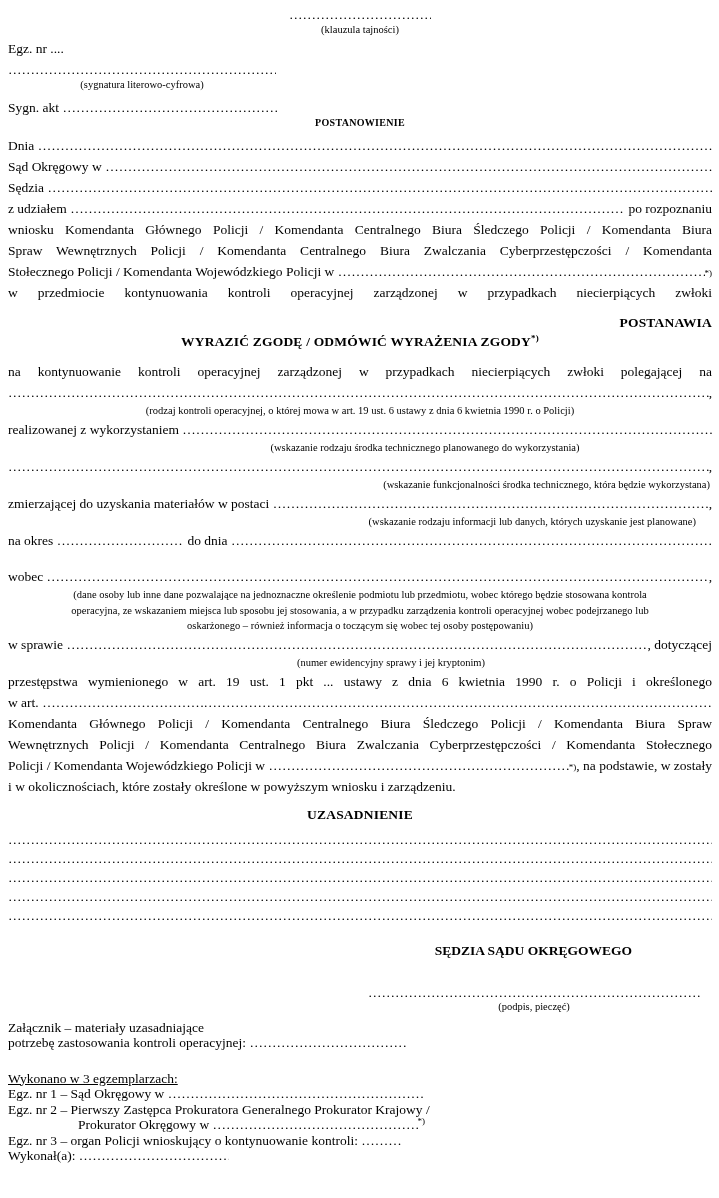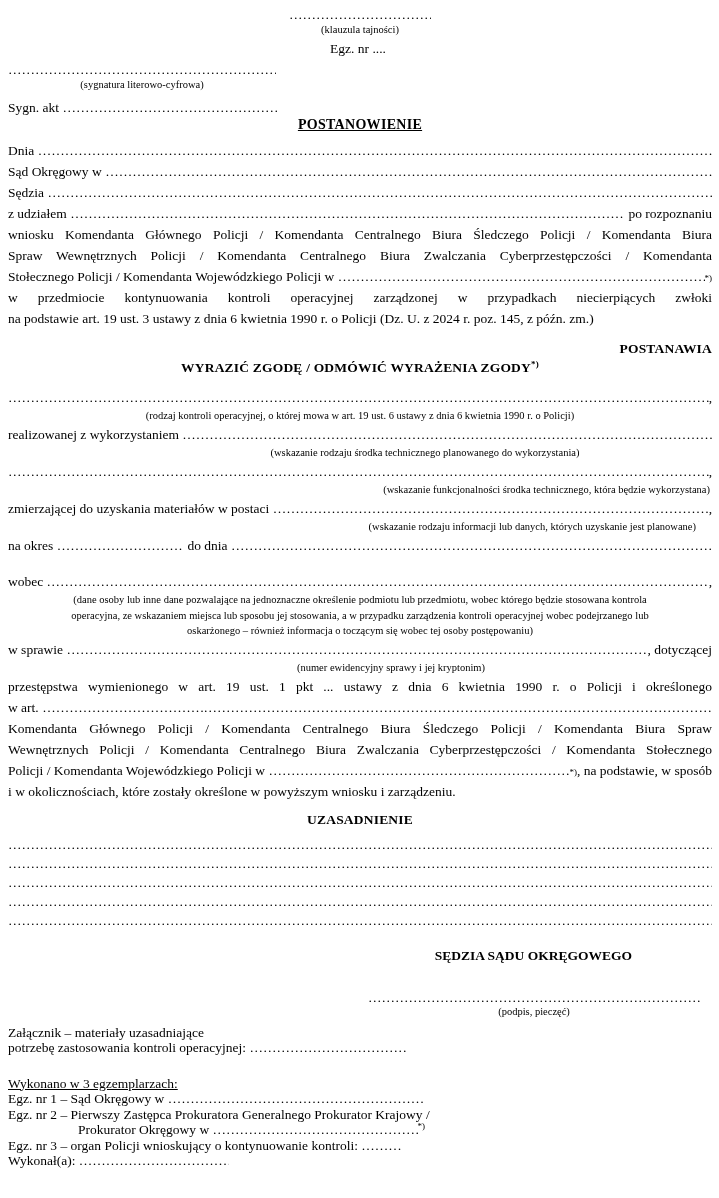--- a/index.html
+++ b/index.html
@@ -8,21 +8,21 @@
     width: 719px; height: 1198px;
     color: #000;
     font-family: "Liberation Serif", "DejaVu Serif", serif;
     font-size: 13.5px;
     overflow: hidden;
   }
   .doc { padding: 8px 7px 0 8px; width: 719px; }
 
   .row  { line-height: 21px; }
   .center { text-align: center; }
-  .right  { text-align: center; }
+  .right  { text-align: left; }
   .b { font-weight: bold; }
 
   
   .just { text-align: justify; text-align-last: justify; }
 
   
   .clip { white-space: nowrap; overflow: hidden; }
 
   
   .fl { display: flex; align-items: baseline; }
@@ -35,21 +35,21 @@
   .cap { font-size: 10.5px; line-height: 16px; }
   .cap-center { text-align: center; }
   .cap-device { text-align: center; margin-left: 130px; }
   .cap-right2 { text-align: right; padding-right: 2px; }
   .cap-right16 { text-align: right; padding-right: 16px; }
   .cap-person { text-align: center; padding: 0 52px; line-height: 15.5px; }
   .cap-case { text-align: center; margin-left: 62px; }
 
   sup.mark { font-size: 9px; line-height: 0; vertical-align: super; white-space: pre; }
 
-  .title { font-size: 14px; letter-spacing: .3px; text-decoration: underline; }
+  .title { font-size: 10px; letter-spacing: .3px; }
   .h-mid { font-size: 13.5px; line-height: 19px; letter-spacing: .2px; }
 
   .class-dots { width: 142px; margin: 0 auto; line-height: 14px; }
   .copy-no { line-height: 18px; margin-top: 2px; padding-right: 4px; }
   .sig-block { width: 268px; margin-top: 5px; }
   .sig-block .dots { line-height: 14px; }
   .case-row { margin-top: 6px; line-height: 18px; }
 
   .opening { margin-top: 7px; }
   .h-postanawia { margin-top: 10px; text-align: right; }
@@ -111,27 +111,27 @@
         <span class="tail"> po rozpoznaniu</span>
       </div>
     <div class="row just">wniosku Komendanta Głównego Policji / Komendanta Centralnego Biura Śledczego Policji / Komendanta Biura</div>
     <div class="row just">Spraw Wewnętrznych Policji / Komendanta Centralnego Biura Zwalczania Cyberprzestępczości / Komendanta</div>
     <div class="row fl">
         <span class="lbl">Stołecznego Policji / Komendanta Wojewódzkiego Policji w </span>
         <span class="fill">……………………………………………………………………………………………………………………………………………………</span>
         <sup class="mark">*)</sup>
       </div>
     <div class="row just">w przedmiocie kontynuowania kontroli operacyjnej zarządzonej w przypadkach niecierpiących zwłoki</div>
-    <div class="row">na podstawie art. 19 ust. 3 ustawy z dnia 6 kwietnia 1990 r. o Policji (Dz. U. z 2024 r. poz. 145, z późn. zm.)</div>
   </div>
 
   <div class="center b h-mid h-postanawia">POSTANAWIA</div>
   <div class="center b h-mid"><span>WYRAZIĆ ZGODĘ / ODMÓWIĆ WYRAŻENIA ZGODY</span><sup class="mark">*)</sup></div>
 
   <div class="ruling">
+    <div class="row just">na kontynuowanie kontroli operacyjnej zarządzonej w przypadkach niecierpiących zwłoki polegającej na</div>
     <div class="row fl">
         <span class="fill">……………………………………………………………………………………………………………………………………………………</span>
         <span class="tail">,</span>
       </div>
     <div class="cap cap-center">(rodzaj kontroli operacyjnej, o której mowa w art. 19 ust. 6 ustawy z dnia 6 kwietnia 1990 r. o Policji)</div>
 
     <div class="row fl">
         <span class="lbl">realizowanej z wykorzystaniem </span>
         <span class="fill">……………………………………………………………………………………………………………………………………………………</span>
       </div>
@@ -176,21 +176,21 @@
         <span class="lbl">w art. </span>
         <span class="dotspan" style="width:240px">……………………………………………………………………………………………………………………………………………………</span>
         <span class="fill">……………………………………………………………………………………………………………………………………………………</span>
       </div>
     <div class="row just">Komendanta Głównego Policji / Komendanta Centralnego Biura Śledczego Policji / Komendanta Biura Spraw</div>
     <div class="row just">Wewnętrznych Policji / Komendanta Centralnego Biura Zwalczania Cyberprzestępczości / Komendanta Stołecznego</div>
     <div class="row fl">
         <span class="lbl">Policji / Komendanta Wojewódzkiego Policji w </span>
         <span class="fill">……………………………………………………………………………………………………………………………………………………</span>
         <sup class="mark">*)</sup>
-        <span class="tail">, na podstawie, w sposób</span>
+        <span class="tail">, na podstawie, w zostały</span>
       </div>
     <div class="row">i w okolicznościach, które zostały określone w powyższym wniosku i zarządzeniu.</div>
   </div>
 
   <div class="center b h-mid uzas">UZASADNIENIE</div>
   <div class="dotlines">
     <div class="dotline clip">……………………………………………………………………………………………………………………………………………………</div>
     <div class="dotline clip">……………………………………………………………………………………………………………………………………………………</div>
     <div class="dotline clip">……………………………………………………………………………………………………………………………………………………</div>
     <div class="dotline clip">……………………………………………………………………………………………………………………………………………………</div>

